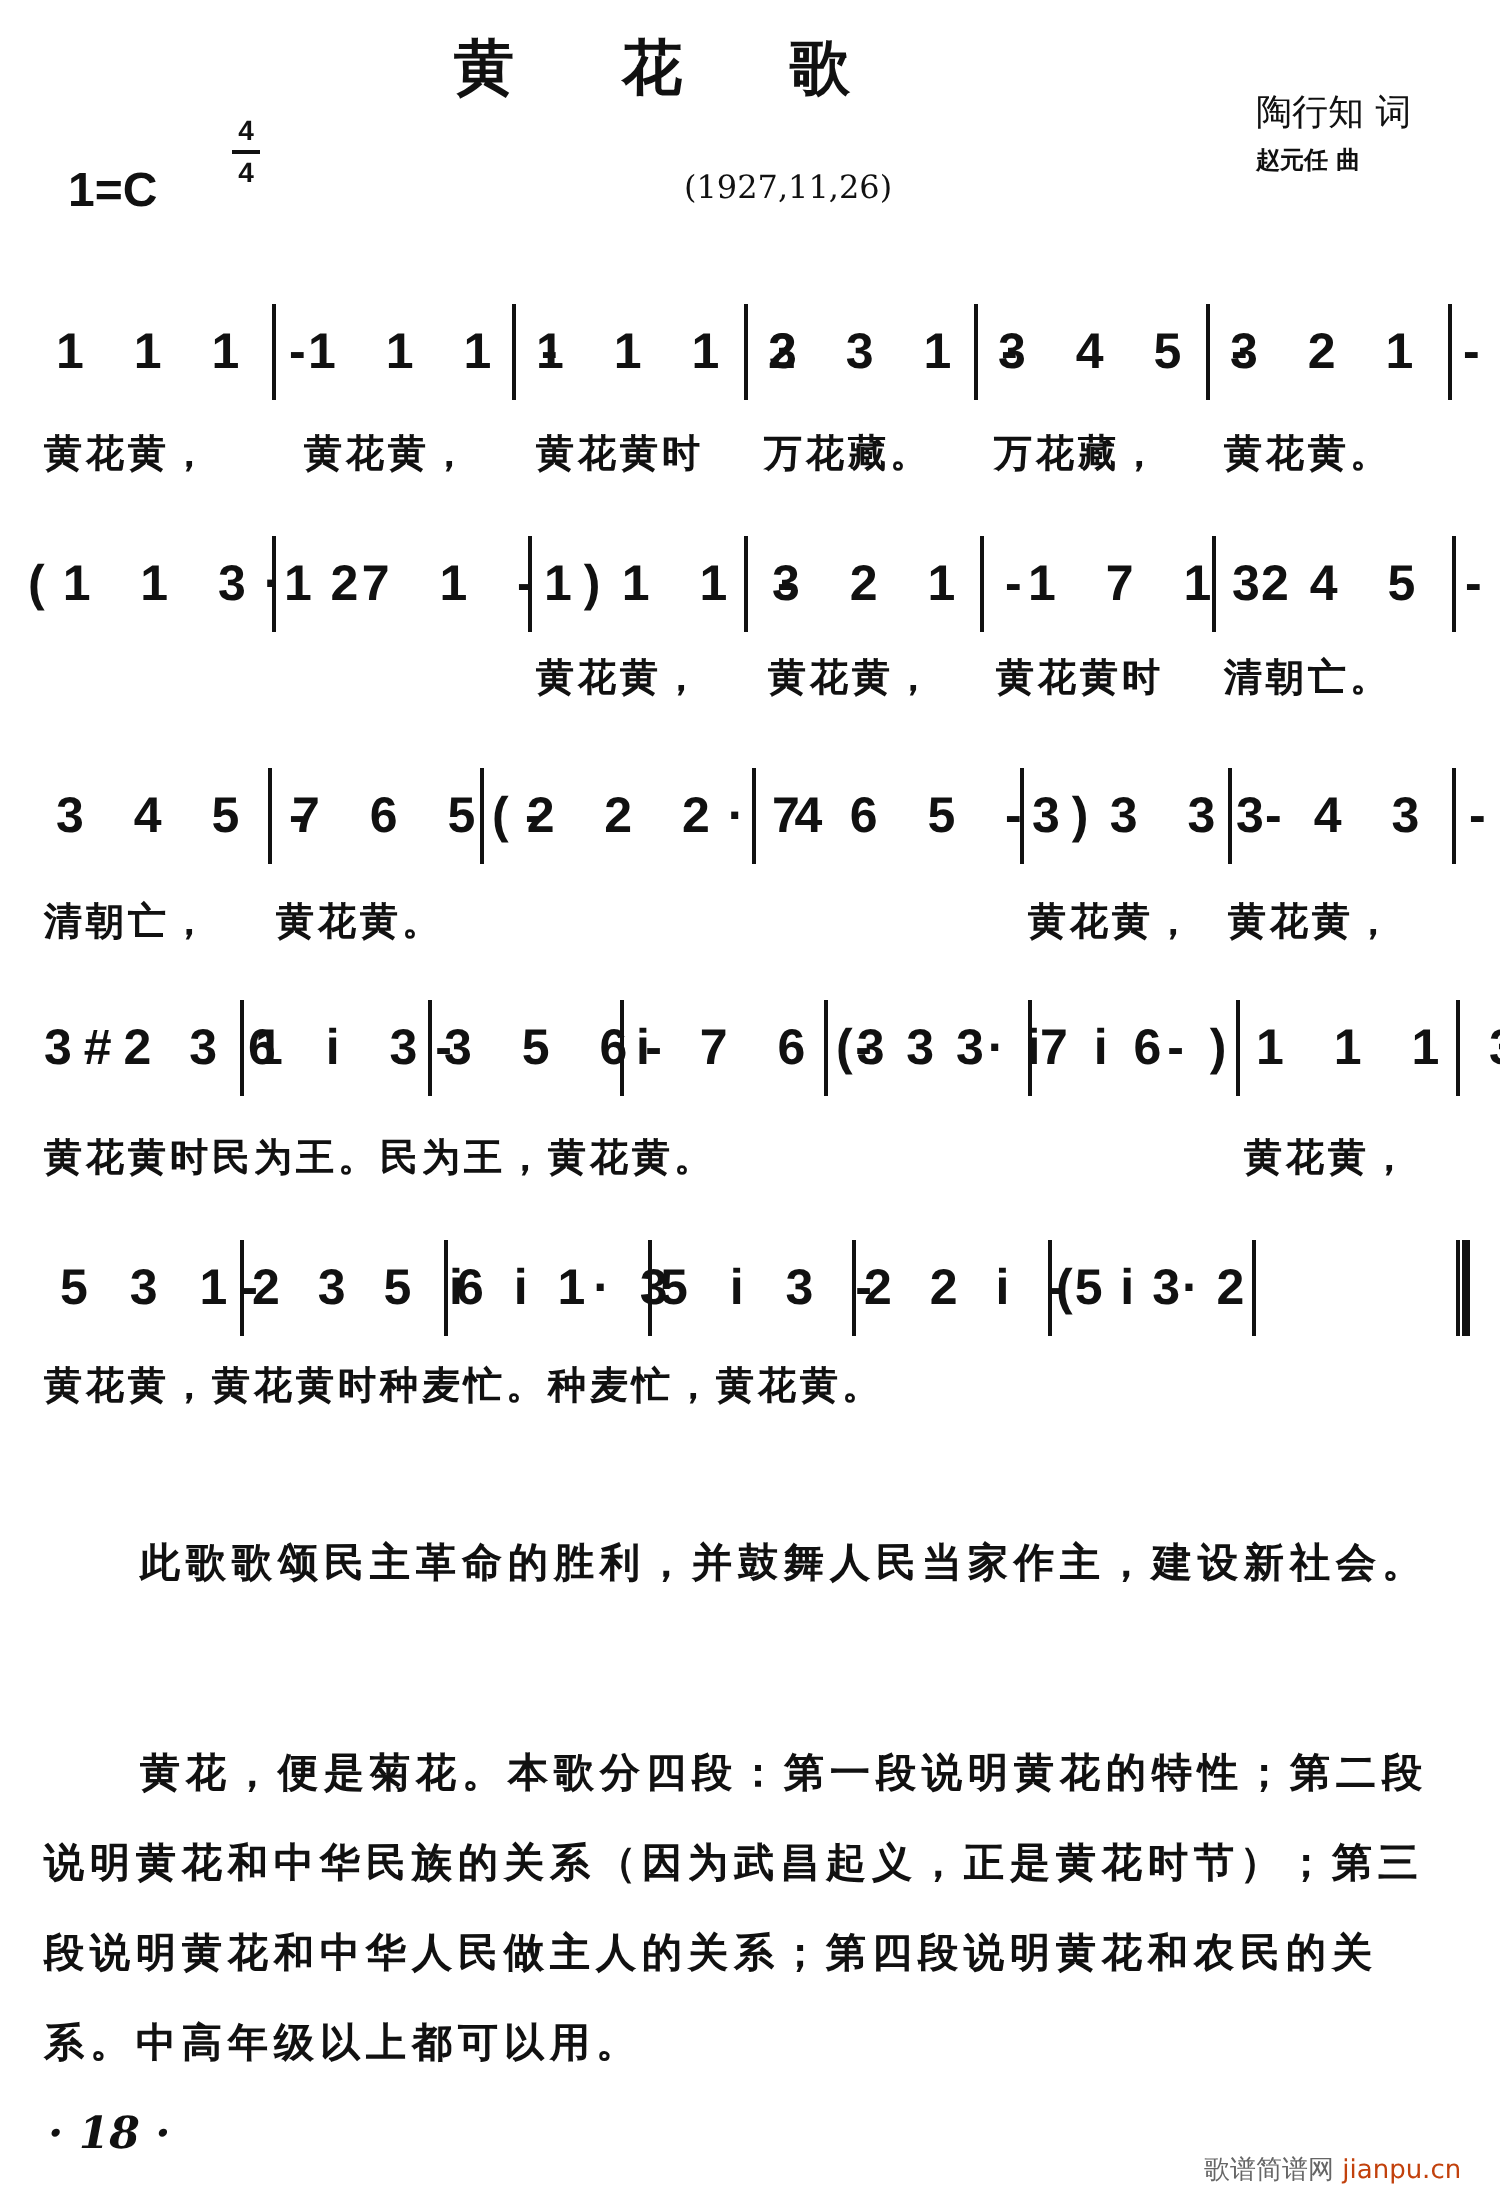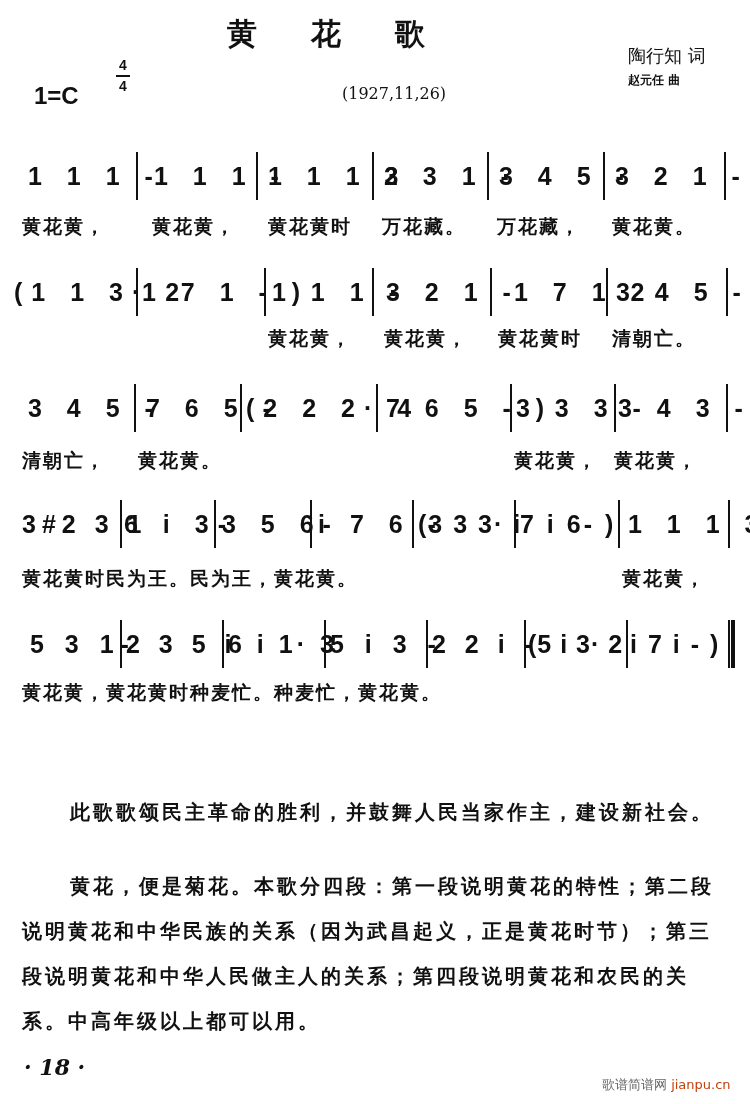--- a/index.html
+++ b/index.html
@@ -189,27 +189,24 @@
     </div>
   <div class="barline" style="left:426px"></div>
   <div class="measure" style="left:432px">
       <span class="notes" style="letter-spacing:6px">2 2 i -</span>
     </div>
   <div class="barline" style="left:524px"></div>
   <div class="measure" style="left:528px">
       <span class="notes" style="letter-spacing:1px">(5 i 3· 2</span>
     </div>
   <div class="barline" style="left:626px"></div>
-  <div class="measure" style="left:630px">
-      <span class="notes" style="letter-spacing:2px">i 7 i - )</span>
-    </div>
   <div class="barline final" style="left:728px"></div>
 </div>
 <div class="lyric" style="left:22px;top:680px">黄花黄，黄花黄时种麦忙。种麦忙，黄花黄。</div>
 
-<div class="para" style="top:790px"><span class="indent"></span><span>此歌歌颂民主革命的胜利，并鼓舞人民当家作主，建设新社会。</span></div>
+<div class="para" style="top:759px"><span class="indent"></span><span>此歌歌颂民主革命的胜利，并鼓舞人民当家作主，建设新社会。</span></div>
 <div class="para" style="top:864px"><span class="indent"></span><span>黄花，便是菊花。本歌分四段：第一段说明黄花的特性；第二段说明黄花和中华民族的关系（因为武昌起义，正是黄花时节）；第三段说明黄花和中华人民做主人的关系；第四段说明黄花和农民的关系。中高年级以上都可以用。</span></div>
 
 <div class="abs pageno">· 18 ·</div>
 <div class="abs watermark">
   <span>歌谱简谱网</span>
   <span class="dom">jianpu.cn</span>
 </div>
 
 </body></html>

